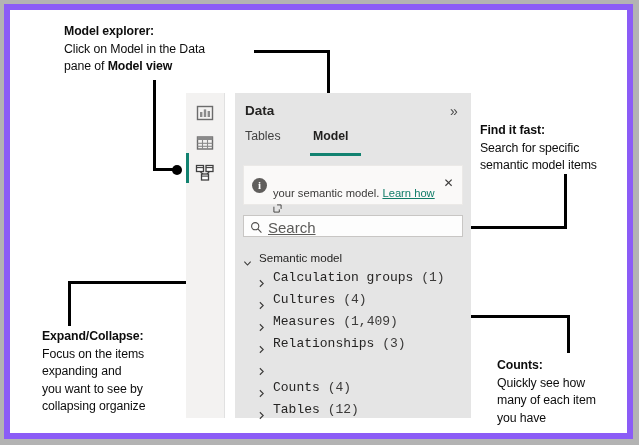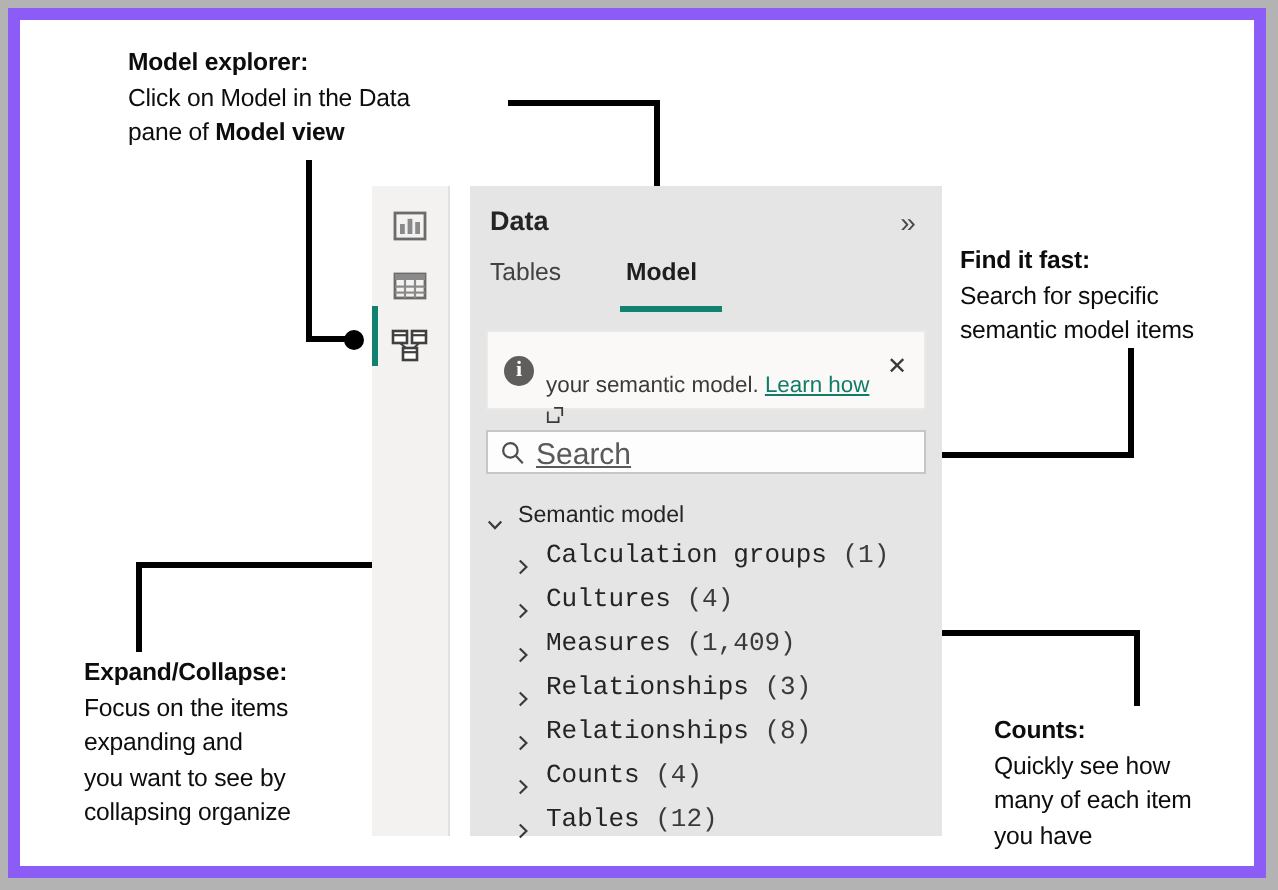--- a/index.html
+++ b/index.html
@@ -304,21 +304,20 @@
           </span>
           <span class="lbl"><span>Relationships</span> <span class="cnt">(3)</span></span>
         </div>
 
         <div class="tree-item">
           <span class="chev">
             <svg viewBox="0 0 10 10" width="9" height="9">
               <path d="M3.2 1.4 L6.9 5 L3.2 8.6" fill="none" stroke="#3b3a39" stroke-width="1.2"></path>
             </svg>
           </span>
-          <span class="lbl"><span>Relationships</span> <span class="cnt">(8)</span></span>
         </div>
 
         <div class="tree-item">
           <span class="chev">
             <svg viewBox="0 0 10 10" width="9" height="9">
               <path d="M3.2 1.4 L6.9 5 L3.2 8.6" fill="none" stroke="#3b3a39" stroke-width="1.2"></path>
             </svg>
           </span>
           <span class="lbl"><span>Counts</span> <span class="cnt">(4)</span></span>
         </div>

